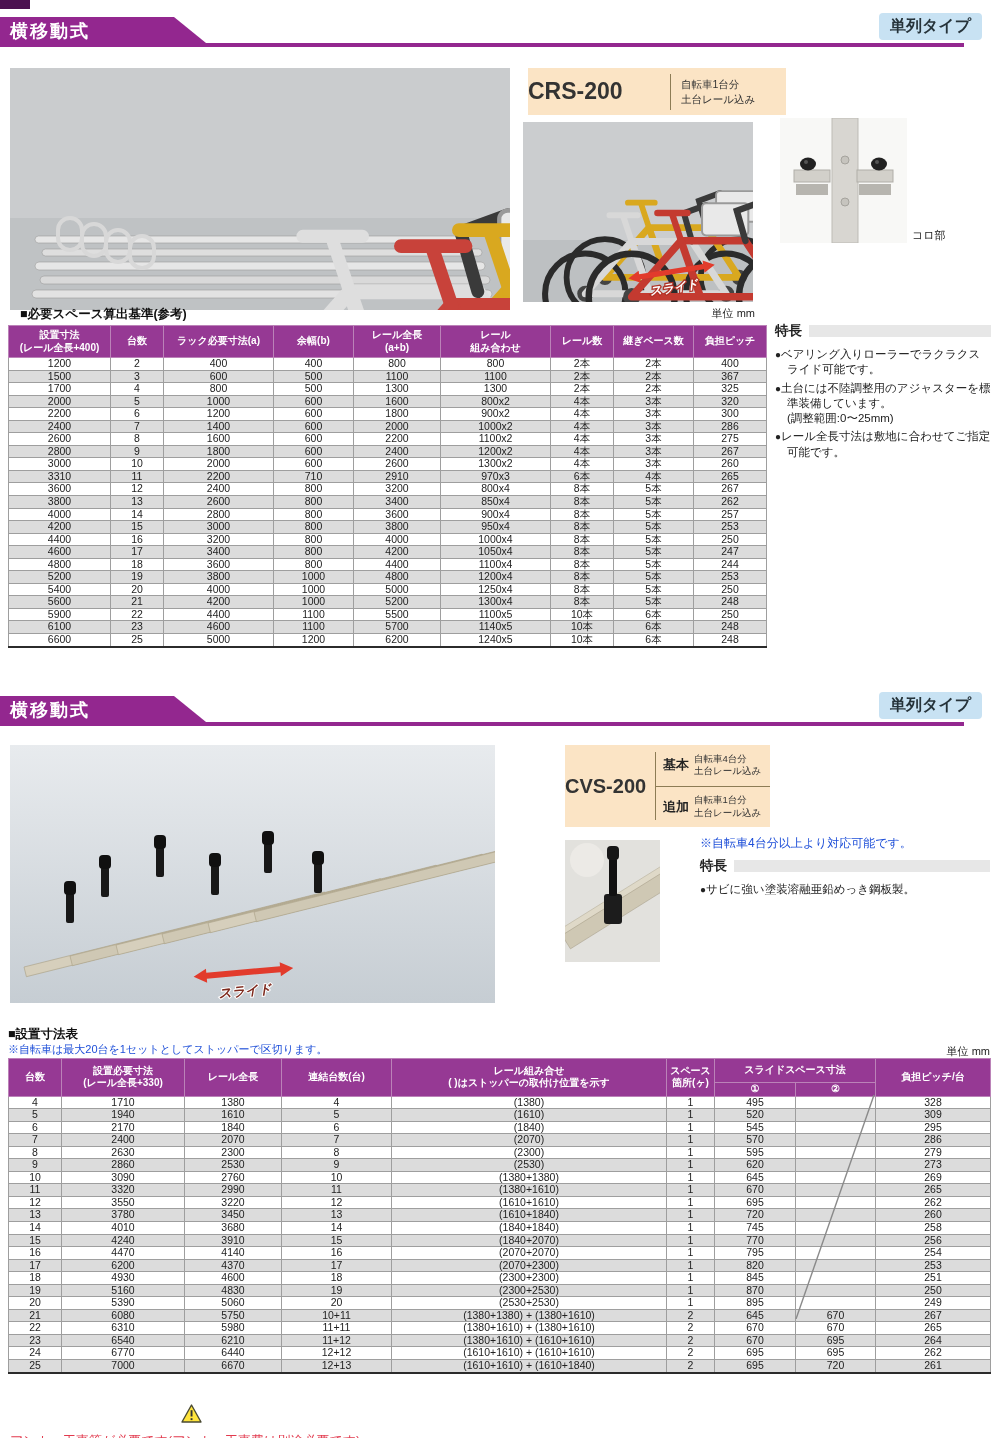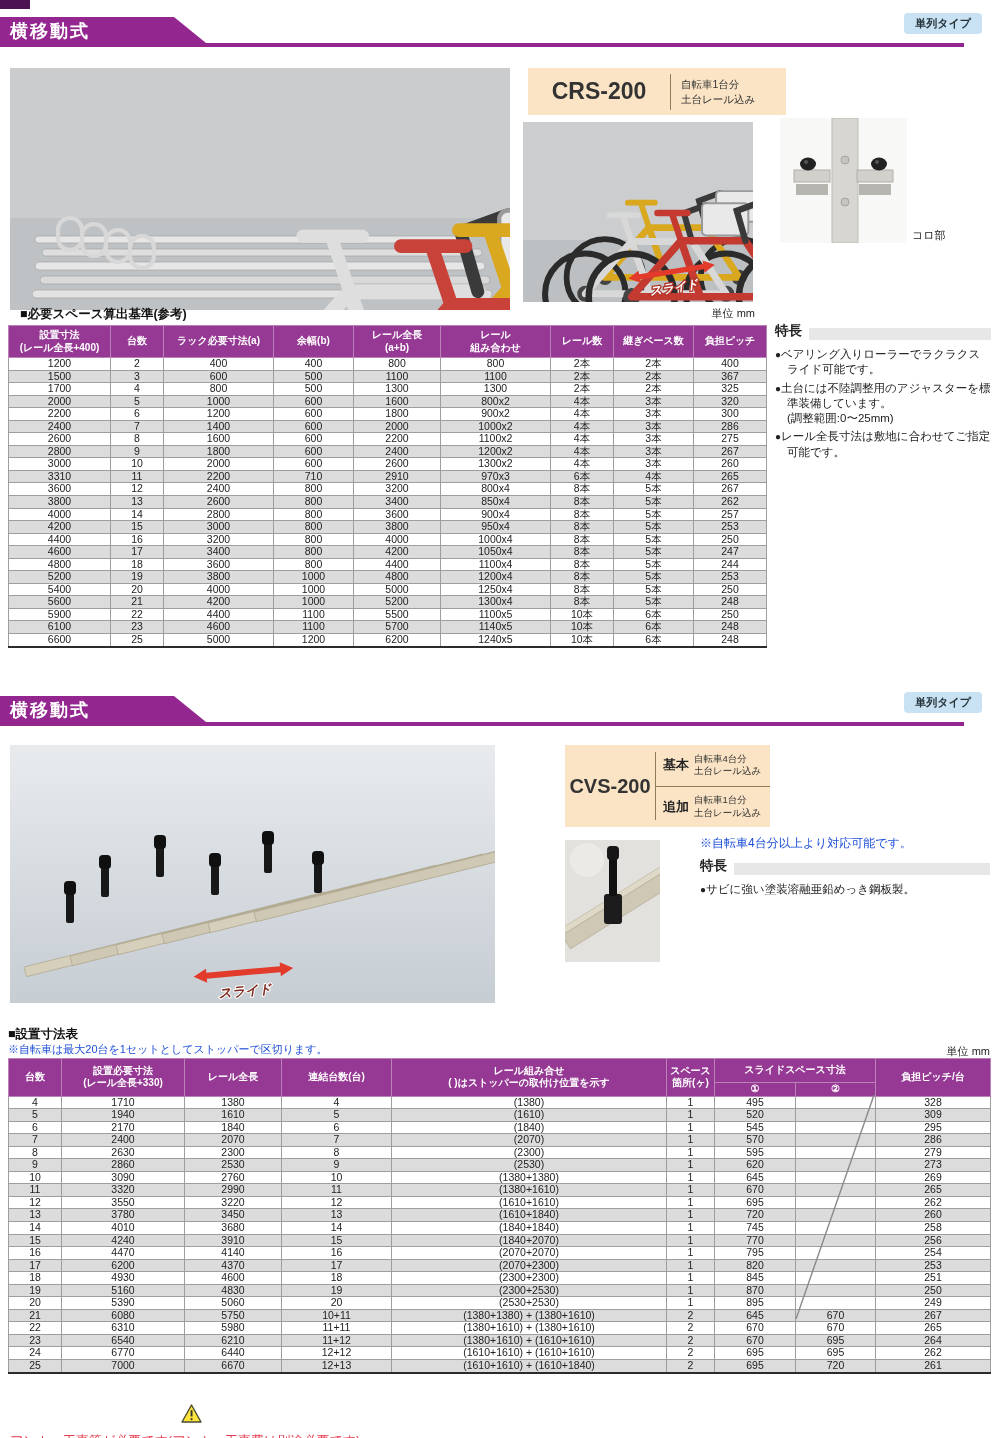--- a/index.html
+++ b/index.html
@@ -6,41 +6,41 @@
   body { margin:0; background:#ffffff; font-family:"Liberation Sans", sans-serif; }
   .page { position:relative; width:1000px; height:1438px; background:#fff; overflow:hidden; color:#222; }
 
   
   .corner { position:absolute; left:0; top:0; width:30px; height:9px; background:#4b1150; }
   .banner-shape { position:absolute; left:0; width:206px; height:26px; background:#93278f;
                   clip-path:polygon(0 0,174px 0,206px 100%,0 100%); }
   .banner-shape span { display:block; padding:2px 0 0 10px; color:#fff; font-size:18px; font-weight:bold; letter-spacing:2px; }
   .banner-rule { position:absolute; left:0; width:964px; height:4px; background:#93278f; }
   .badge { position:absolute; right:18px; padding:3px 11px; background:#c8e2f3; border-radius:4px;
-           font-size:11px; font-weight:bold; color:#26333a; }
+           font-size:16px; font-weight:bold; color:#26333a; }
 
   
   .photo { position:absolute; overflow:hidden; }
   .photo svg { display:block; }
 
   
   .model-box { position:absolute; background:#fbe4c5; display:flex; align-items:center; }
-  .model-name { text-align:center; font-weight:bold; color:#333; }
+  .model-name { text-align:left; font-weight:bold; color:#333; }
   .vdiv { width:1px; align-self:center; background:#8d7c55; }
   .pre { white-space:pre-line; }
   .model-desc { font-size:10.5px; line-height:1.35; padding-left:10px; color:#333; }
   .variant-col { flex:1; display:flex; flex-direction:column; height:100%; }
   .variant-row { flex:1; display:flex; align-items:center; }
   .variant-row + .variant-row { border-top:1px solid #8d7c55; }
   .variant-label { font-size:13px; font-weight:bold; padding:0 5px 0 7px; white-space:nowrap; }
   .variant-desc { font-size:9.5px; line-height:1.3; color:#333; }
 
   
   .features { position:absolute; }
-  .features-title { display:flex; align-items:flex-end; gap:7px; }
+  .features-title { display:flex; align-items:flex-start; gap:7px; }
   .features-title .t { font-size:13.5px; font-weight:bold; color:#222; }
   .features-title .bar { flex:1; height:12px; background:#e7e7e7; margin-top:3px; }
   ul.feat { margin:7px 0 0; padding:0; list-style:none; font-size:11.5px; line-height:1.33; color:#222; }
   ul.feat li { white-space:pre-line; padding-left:12px; text-indent:-12px; margin-bottom:3px; }
   ul.feat li::before { content:"●"; font-size:10px; }
 
   .small-note { position:absolute; font-size:12px; color:#1d4ed8; }
   .caption { position:absolute; font-size:11px; color:#222; }
   .unit { position:absolute; font-size:11px; color:#222; text-align:right; }
   .tbl-title { position:absolute; font-size:12.5px; font-weight:bold; color:#111; }

